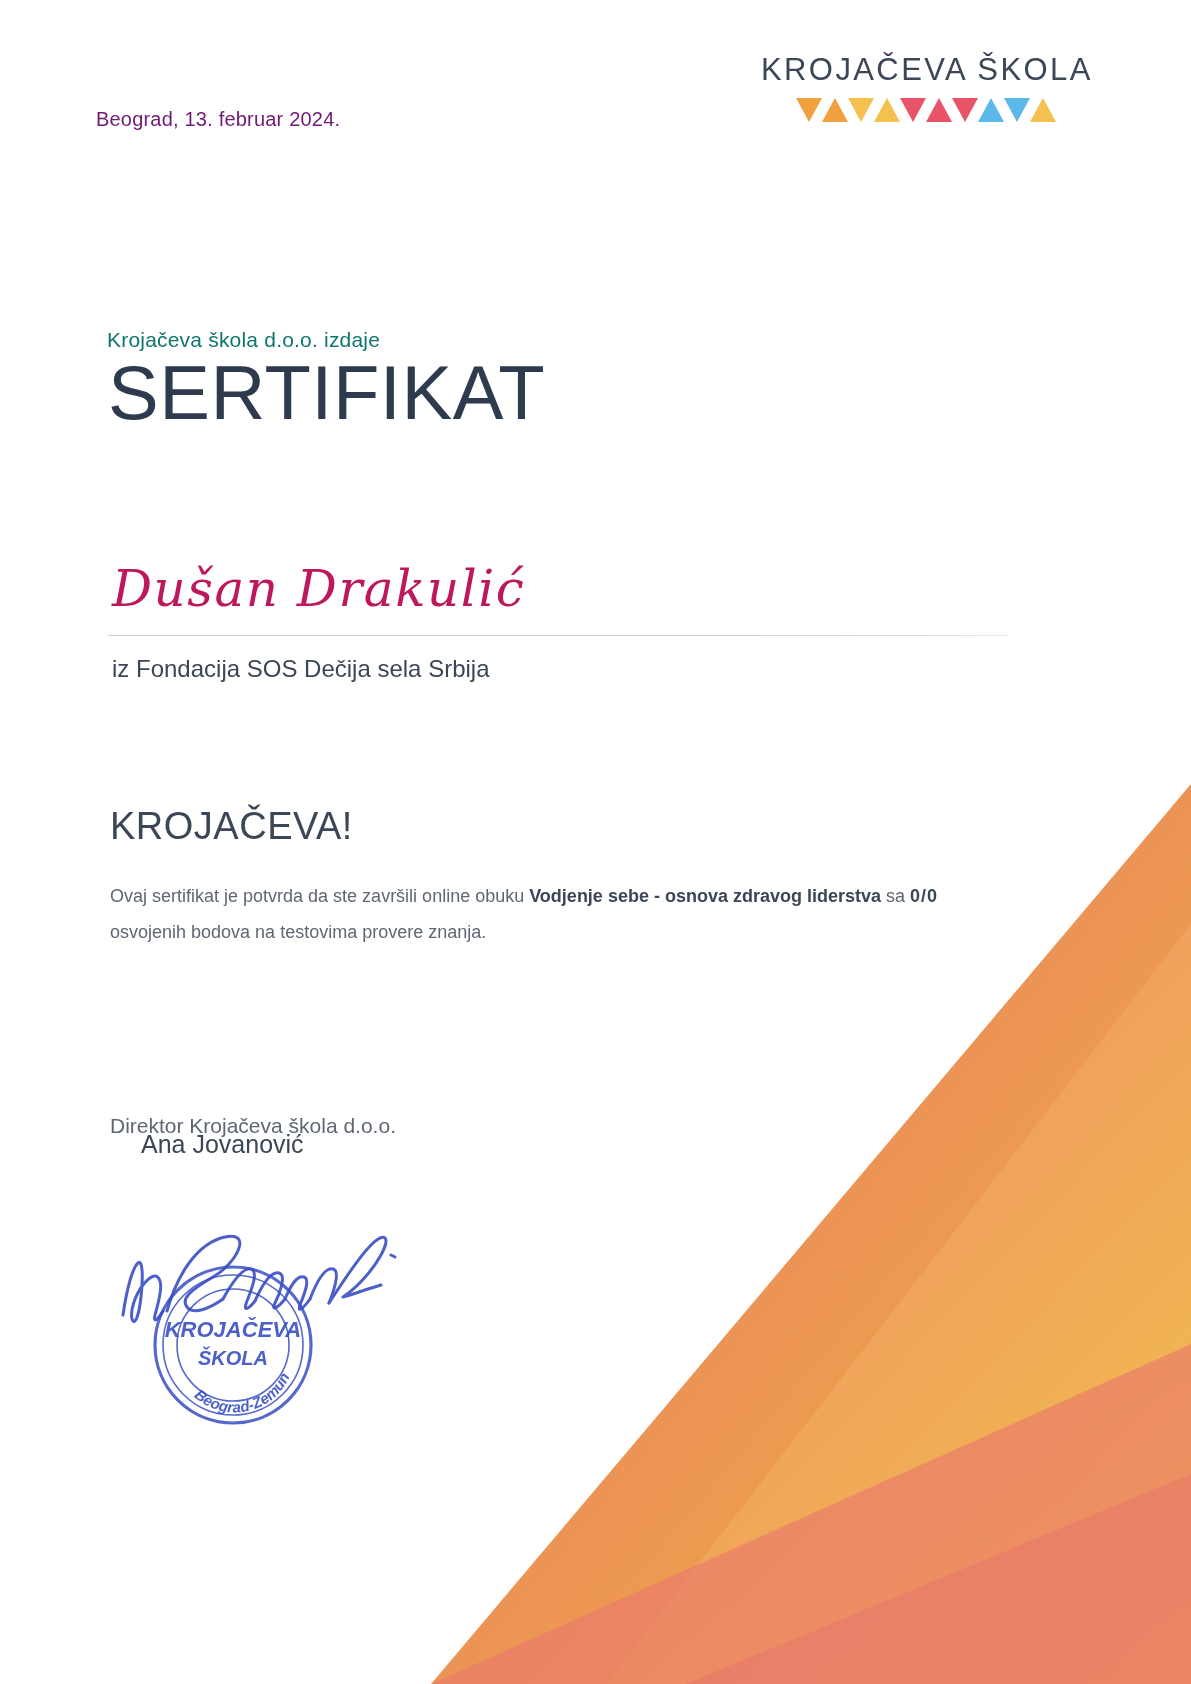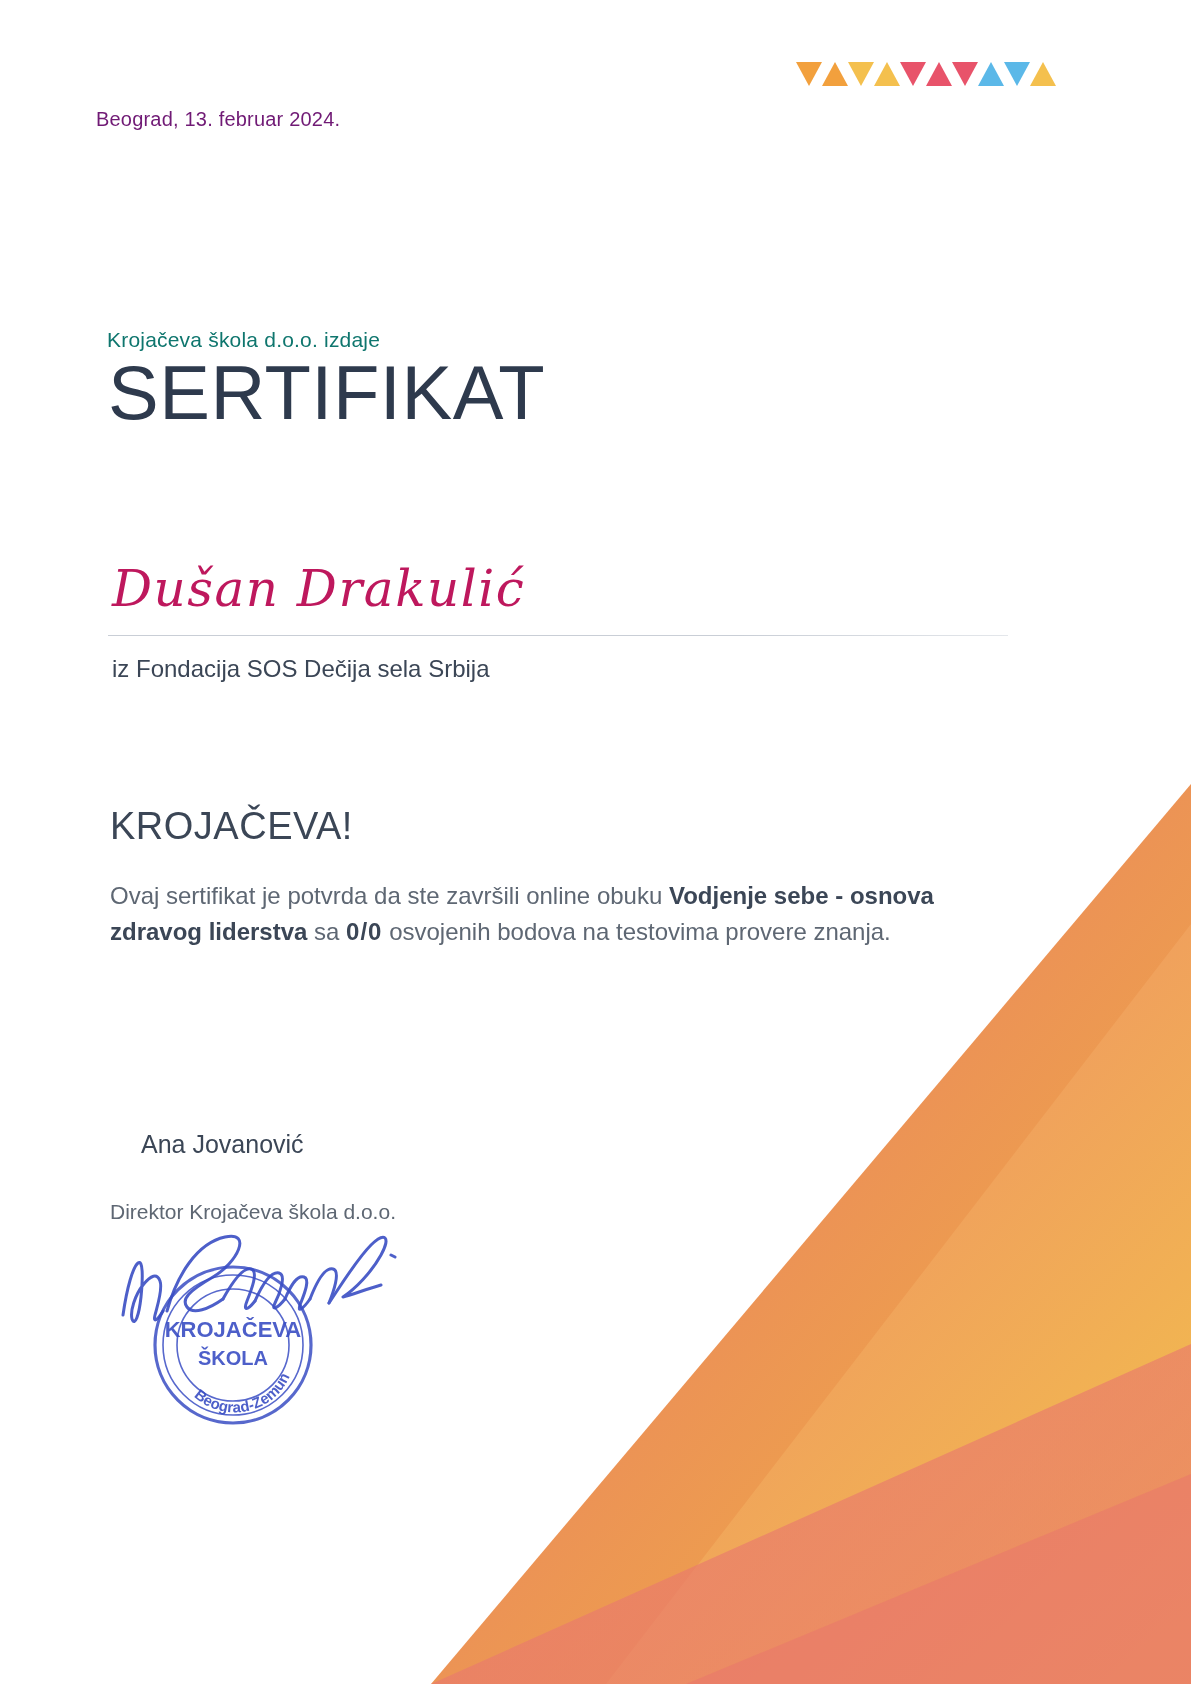--- a/index.html
+++ b/index.html
@@ -121,21 +121,21 @@
     font-size: 38px;
     color: #3b4656;
     letter-spacing: 0.5px;
   }
 
   .paragraph {
     position: absolute;
     left: 110px;
     top: 878px;
     width: 860px;
-    font-size: 24px;
+    font-size: 18px;
     line-height: 36px;
     color: #5e6773;
   }
   .paragraph b {
     color: #3b4656;
     font-weight: 700;
   }
   .score {
     font-weight: 700;
     color: #3b4656;
@@ -147,30 +147,31 @@
     position: absolute;
     left: 110px;
     top: 1130px;
     font-size: 25px;
     color: #3b4656;
     margin-left: 31px;
   }
   .signer-role {
     position: absolute;
     left: 110px;
-    top: 1200px;
+    top: 1114px;
     font-size: 21px;
     color: #5e6773;
   }
   .signature-area {
     position: absolute;
     left: 105px;
     top: 1215px;
     width: 320px;
     height: 215px;
+    font-style: italic;
   }
   .stamp-text-1,
   .stamp-text-2,
   .stamp-text-3 { pointer-events: none; }
 </style>
 </head>
 <body>
 
 <div class="corner-graphic">
   <svg width="760" height="900" viewBox="0 0 760 900" xmlns="http://www.w3.org/2000/svg" aria-hidden="true">
@@ -191,20 +192,21 @@
     <polygon points="760,0 760,900 0,900" fill="url(#gA)"></polygon>
     <polygon points="760,140 760,900 175,900" fill="url(#gB)" opacity="0.95"></polygon>
     <polygon points="760,560 760,900 0,900" fill="url(#gC)"></polygon>
     <polygon points="760,690 760,900 255,900" fill="#e9776c" opacity="0.55"></polygon>
   </svg>
 </div>
 
 <div class="doc-date">Beograd, 13. februar 2024.</div>
 
 <div class="logo-block">
+  <div class="logo-text">KROJAČEVA ŠKOLA</div>
   <div class="logo-zigzag">
     <span class="tri down" style="border-top-color:#f2a03d"></span>
     <span class="tri up" style="border-bottom-color:#f2a03d"></span>
     <span class="tri down" style="border-top-color:#f4c04e"></span>
     <span class="tri up" style="border-bottom-color:#f4c04e"></span>
     <span class="tri down" style="border-top-color:#e8536a"></span>
     <span class="tri up" style="border-bottom-color:#e8536a"></span>
     <span class="tri down" style="border-top-color:#e8536a"></span>
     <span class="tri up" style="border-bottom-color:#5bb8e8"></span>
     <span class="tri down" style="border-top-color:#5bb8e8"></span>

